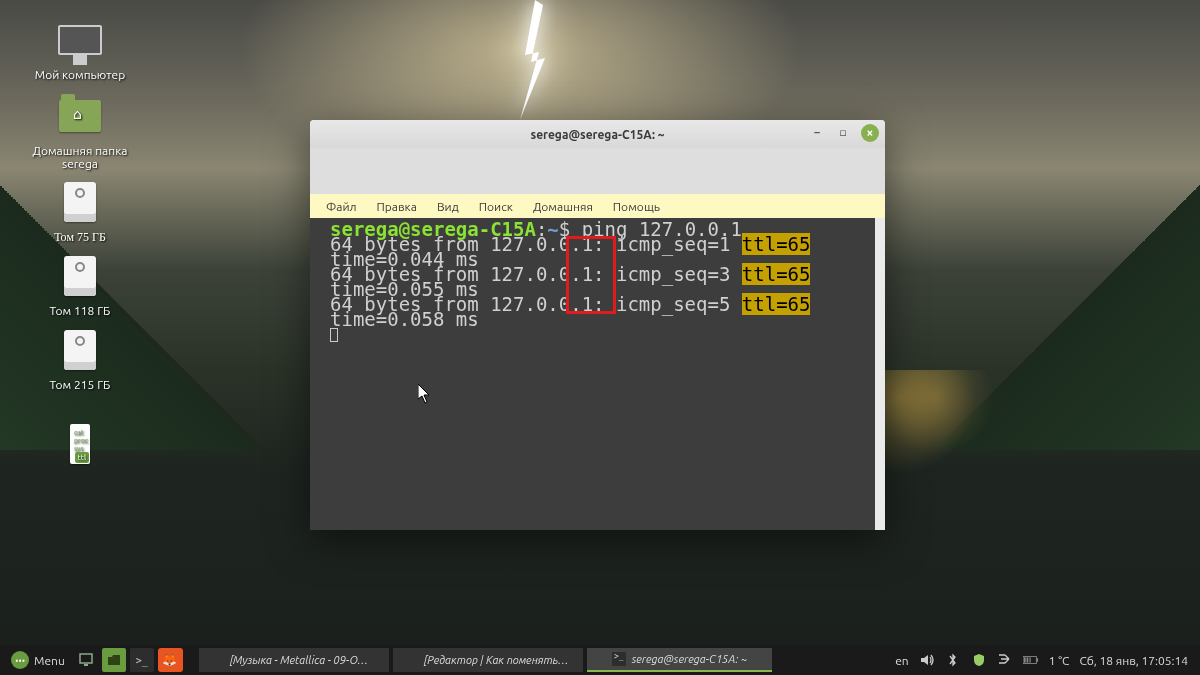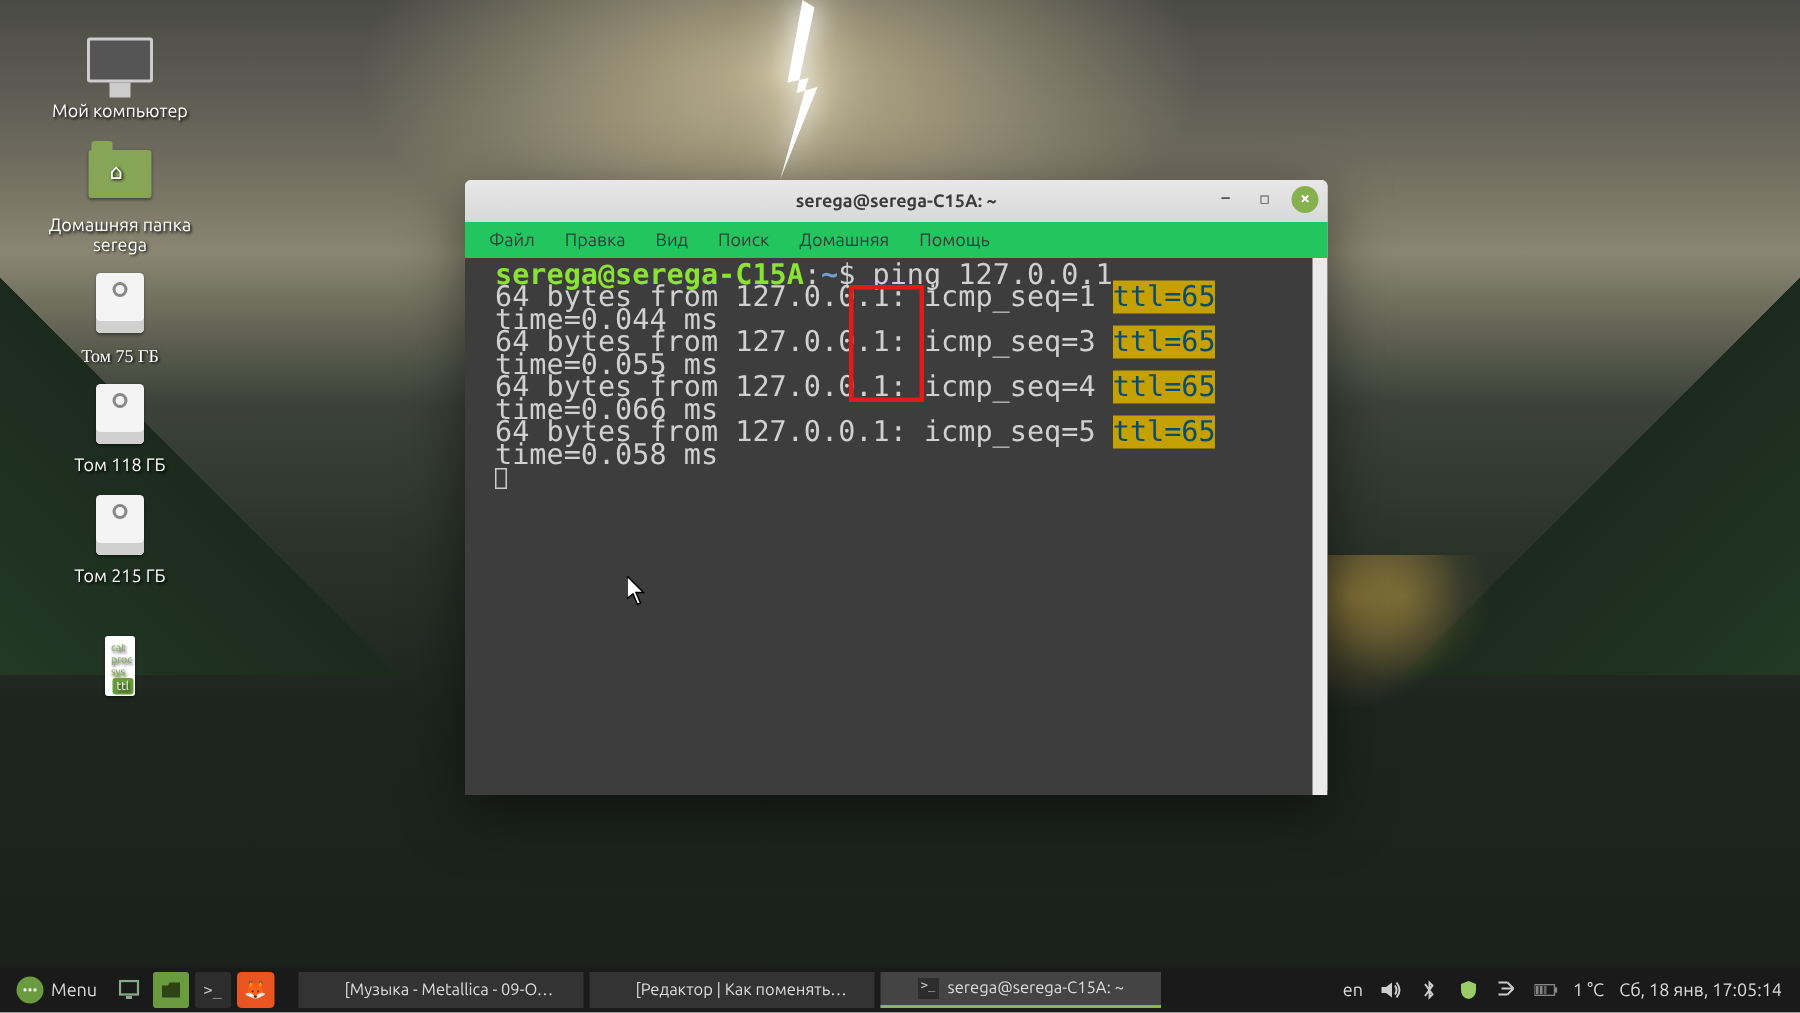--- a/index.html
+++ b/index.html
@@ -73,49 +73,49 @@
   .titlebar {
     height: 28px; display: flex; align-items: center; justify-content: center;
     background: linear-gradient(#e8e8e8,#d8d8d8); border-radius: 4px 4px 0 0;
     font-size: 12px; color: #3a3a3a; font-weight: bold; position: relative;
   }
   .win-controls { position: absolute; right: 6px; top: 4px; display: flex; gap: 10px; }
   .win-btn { width: 16px; height: 16px; display:flex; align-items:center; justify-content:center; font-size:11px; color:#555; cursor:pointer; }
   .win-close { width:18px; height:18px; border-radius:50%; background:#87b04e; color:#fff; font-size:12px; line-height:18px; }
   .menubar {
     height: 24px; display: flex; align-items: center; gap: 4px; padding: 0 8px;
-    background: #22c55e; font-size: 12px; color: #3a3a3a;
+    background: #fef9c3; font-size: 12px; color: #3a3a3a; margin-top: 46px;
   }
   .menubar span { padding: 2px 8px; cursor: pointer; border-radius: 3px; }
   .terminal-body {
     flex: 1; background: #3d3d3d; color: #d0d0d0;
     font-family: "DejaVu Sans Mono","Ubuntu Mono",monospace; font-size: 19px; line-height: 15px;
     padding: 4px 20px; position: relative; overflow: hidden;
   }
   .terminal-body .scrollbar {
     position: absolute; right: 0; top: 0; width: 10px; height: 100%; background: #eaeaea;
   }
   .prompt-user { color: #8ae234; font-weight: bold; }
   .prompt-path { color: #729fcf; font-weight: bold; }
   .hl-box {
     position: absolute; border: 3px solid #e01b1b; pointer-events: none;
   }
-  .hl { background: #c4a000; color: #0c4a6e; }
+  .hl { background: #c4a000; color: #000000; }
   .cursor-block { display: inline-block; width: 8px; height: 14px; border: 1px solid #ccc; vertical-align: bottom;}
 
   
   .taskbar {
     position: absolute; left: 0; right: 0; bottom: 0; height: 30px;
     background: #1a1a1a; display: flex; align-items: center; color: #ddd;
     font-size: 12px; padding: 0 6px; gap: 4px;
   }
   .tbtn { height: 24px; min-width: 24px; padding: 0 5px; display:flex; align-items:center; justify-content:center;
     border-radius:2px; cursor:pointer; }
   .mint-logo { background:#6a9b3e; border-radius:50%; width:18px; height:18px; display:flex; align-items:center; justify-content:center; color:#fff; font-size:10px; font-weight:bold;}
-  .task-item { height:24px; padding:0 25px; display:flex; align-items:center; gap:6px; max-width:190px; background:#333; cursor:pointer; font-size:11px; white-space:nowrap; overflow:hidden;}
+  .task-item { height:24px; padding:0 25px; display:flex; align-items:center; gap:6px; max-width:190px; background:#333; cursor:pointer; font-size:11px; white-space:nowrap; overflow:hidden;font-style:italic;}
   .task-item.active { background:#444; border-bottom:2px solid #8ab84e; }
   .task-icon { width:14px; height:14px; display:inline-block; }
   .spacer { flex:1; }
   .tray { display:flex; align-items:center; gap:10px; padding-right:6px; font-size:12px; }
   .tray .icon { width:16px; height:16px; display:flex; align-items:center; justify-content:center; cursor:pointer; }
 
   .mouse-cursor { position:absolute; left:418px; top:384px; pointer-events:none; }
 </style>
 </head>
 <body>
@@ -179,21 +179,20 @@
     <span>Вид</span>
     <span>Поиск</span>
     <span>Домашняя</span>
     <span>Помощь</span>
   </div>
   <div class="terminal-body">
     <div id="term-lines">
         <div><span class="prompt-user">serega@serega-C15A</span><span style="color:#d0d0d0">:</span><span class="prompt-path">~</span><span style="color:#d0d0d0">$ </span>ping 127.0.0.1</div>
         <div>64 bytes from 127.0.0.1: icmp_seq=1 <span class="hl">ttl=65</span> time=0.044 ms</div>
         <div>64 bytes from 127.0.0.1: icmp_seq=3 <span class="hl">ttl=65</span> time=0.055 ms</div>
-        <div>64 bytes from 127.0.0.1: icmp_seq=4 <span class="hl">ttl=65</span> time=0.066 ms</div>
         <div>64 bytes from 127.0.0.1: icmp_seq=5 <span class="hl">ttl=65</span> time=0.058 ms</div>
         <div><span class="cursor-block"></span></div>
       </div>
     <div class="hl-box" style="left:256px; top:18px; width:50px; height:78px;"></div>
     <div class="scrollbar"></div>
   </div>
 </div>
 
 <div class="mouse-cursor">
   <svg width="14" height="20" viewBox="0 0 14 20">

